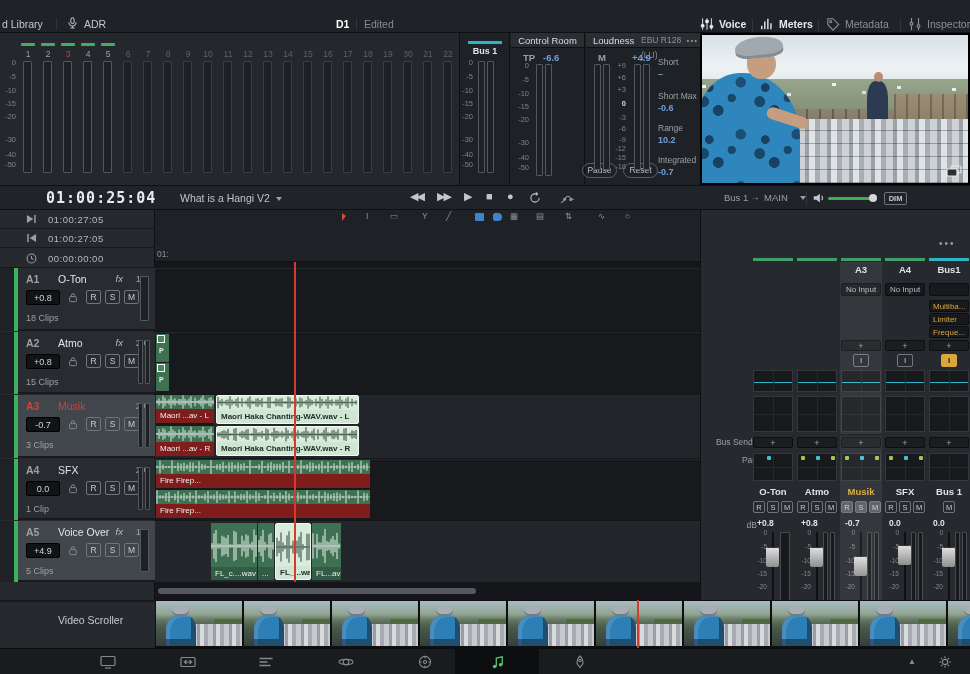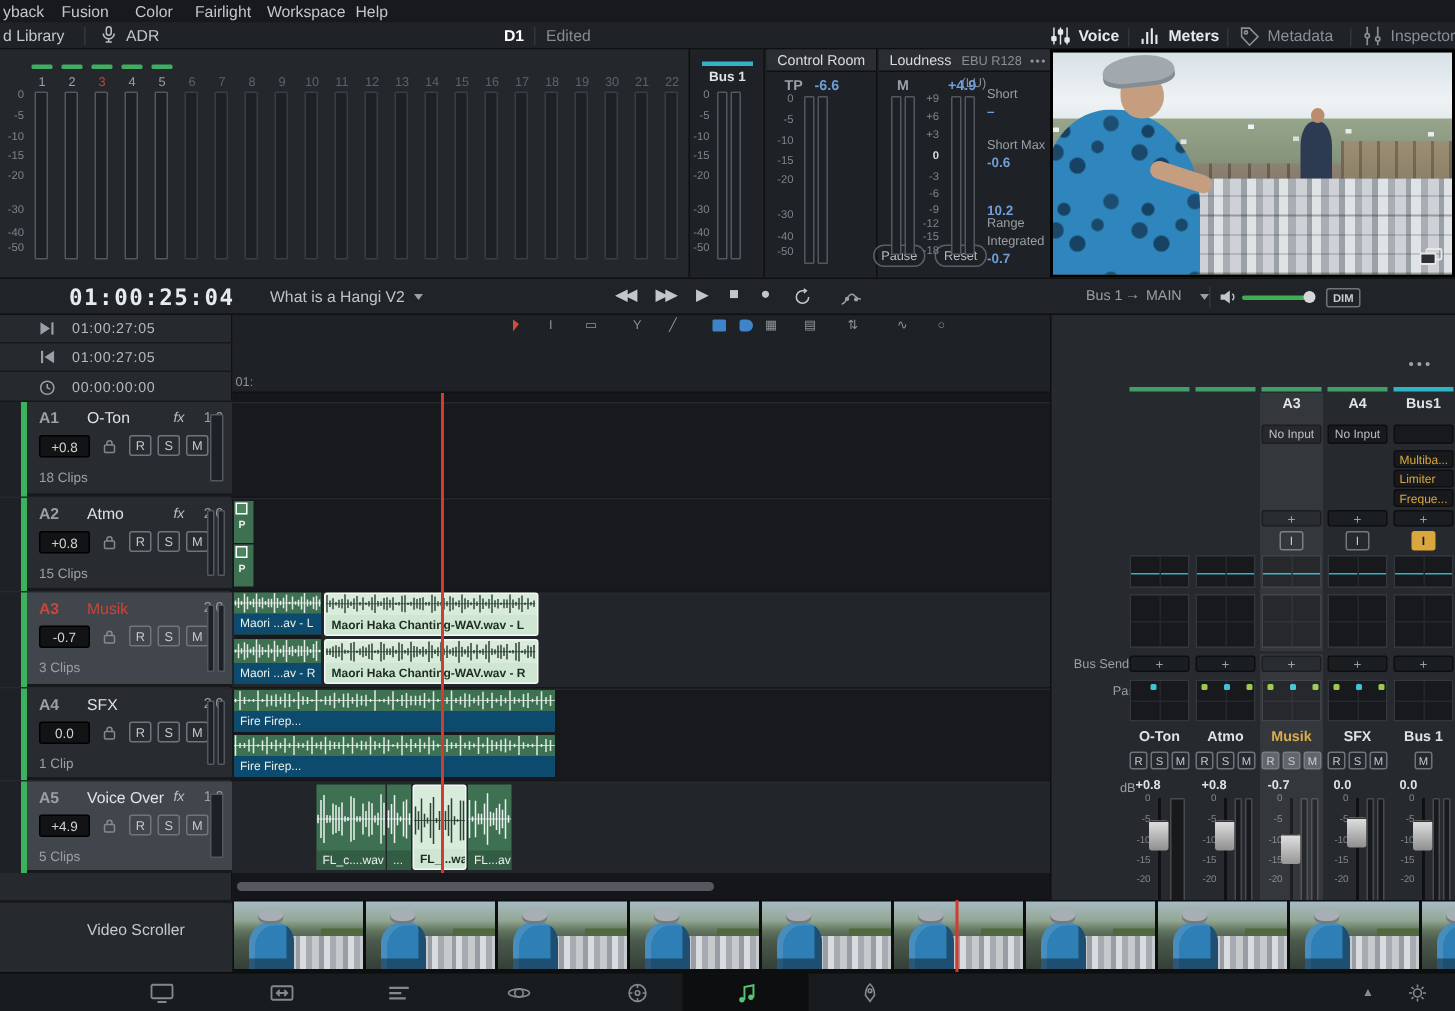--- a/index.html
+++ b/index.html
@@ -75,21 +75,21 @@
 .tclips{position:absolute;left:8px;top:45px;font-size:9px;color:#9ba0a5}
 .tmeter{position:absolute;right:4px;top:8px;bottom:8px}
 
 #ttoolbar{position:absolute;left:155px;top:210px;width:815px;height:14px;background:#1e2125}
 #ruler{position:absolute;left:155px;top:224px;width:545px;height:38px;background:#1e2125;border-bottom:1px solid #101214}
 #rulerlbl{position:absolute;left:2px;top:25px;font-size:8.5px;color:#8e9297}
 #tlarea{position:absolute;left:155px;top:262px;width:545px;height:338px;background:#141619}
 .lane{position:absolute;left:0;width:545px;background:#17191c;border-top:1px solid #24272b}
 .lane.sel{background:#22262b}
 .clip{position:absolute;background:#3e7152;overflow:hidden}
-.cl-label{position:absolute;left:0;right:0;background:#0c4a6e;color:#ebf1eb;font-size:8px;line-height:14px;padding-left:4px;white-space:nowrap;overflow:hidden}
+.cl-label{position:absolute;left:0;right:0;background:#7f1d1d;color:#ebf1eb;font-size:8px;line-height:14px;padding-left:4px;white-space:nowrap;overflow:hidden}
 .clip.light{background:#d9ecdc;border:1.5px solid #f4f8f4;border-radius:2px}
 .cl-label.light{background:#cfe6d2;color:#1d2b22;font-weight:bold}
 .wavebox{position:absolute;left:0;right:0;overflow:hidden}
 #playhead{position:absolute;left:294px;top:262px;width:2px;height:320px;background:#d23b2e;z-index:6}
 #tscroll{position:absolute;left:158px;top:588px;width:318px;height:6px;background:#55595f;border-radius:3px}
 
 #mixer{position:absolute;left:700px;top:210px;width:270px;height:438px;background:#26292d;border-left:1px solid #0e1012}
 #mixdots{position:absolute;left:238px;top:28px;font-size:10px;color:#9aa0a4;letter-spacing:2px}
 .rlabel{position:absolute;left:12px;width:44px;text-align:right;font-size:8.5px;color:#9aa0a5}
 .colbar{position:absolute;height:3px;width:40px}
@@ -125,28 +125,20 @@
 #activetab{position:absolute;left:455px;top:0;width:84px;height:26px;background:#0c0e10}
 
 #overlay{position:absolute;left:170px;top:225px;width:665px;height:170px;border-radius:9px;display:flex;align-items:center;justify-content:center;z-index:50}
 #overlay span{font-size:192px;font-weight:bold;line-height:160px;transform:scaleX(.72) translateY(3px);letter-spacing:-2px;white-space:nowrap}
 </style>
 </head>
 <body>
 
 <div id="root">
 
-  <div id="menubar">
-      <span style="left: 2px;">yback</span>
-      <span style="left: 41px;">Fusion</span>
-      <span style="left: 90px;">Color</span>
-      <span style="left: 130px;">Fairlight</span>
-      <span style="left: 178px;">Workspace</span>
-      <span style="left: 237px;">Help</span>
-    </div>
 
   <div id="topbar">
     <span class="t" style="left:2px">d Library</span>
     <div class="vsep" style="left:56px;top:3px;height:12px"></div>
     <span class="t" style="left:66px;top:1px">
         <svg width="13" height="15" viewBox="0 0 16 16" fill="none" stroke="#b7bcc0" stroke-width="1.3">
           <rect x="6" y="1" width="4" height="7" rx="2"></rect>
           <path d="M3.5 6.5a4.5 4.5 0 0 0 9 0M8 11v2.5M5.5 13.5h5"></path>
         </svg>
       </span>
@@ -289,21 +281,21 @@
       <span style="position:absolute;left:55px;color:#8b9096;font-size:8.5px">EBU R128 (LU)</span>
       <span style="position:absolute;right:2px;color:#8b9096;font-size:8px;letter-spacing:1px">•••</span>
     </div>
     <div class="abs glabel" style="left:12px;top:19px;font-size:9.5px;font-weight:bold">M</div>
     <div class="abs bluev" style="left:46px;top:19px;font-size:9.5px">+4.9</div>
     <div id="loudstats">
         <div class="abs glabel" style="left: 72px; top: 24px; font-size: 8.5px; white-space: nowrap;">Short</div>
         <div class="abs bluev" style="left: 72px; top: 36px; font-size: 9px;">–</div>
         <div class="abs glabel" style="left: 72px; top: 58px; font-size: 8.5px; white-space: nowrap;">Short Max</div>
         <div class="abs bluev" style="left: 72px; top: 70px; font-size: 9px;">-0.6</div>
-        <div class="abs glabel" style="left: 72px; top: 90px; font-size: 8.5px; white-space: nowrap; margin-top: 20px;">Range</div>
+        <div class="abs glabel" style="left: 72px; top: 90px; font-size: 8.5px; white-space: nowrap;">Range</div>
         <div class="abs bluev" style="left: 72px; top: 102px; font-size: 9px;">10.2</div>
         <div class="abs glabel" style="left: 72px; top: 122px; font-size: 8.5px; white-space: nowrap;">Integrated</div>
         <div class="abs bluev" style="left: 72px; top: 134px; font-size: 9px;">-0.7</div>
       </div>
     <button class="pill" style="left:-4px;top:130px">Pause</button>
     <button class="pill" style="left:37px;top:130px">Reset</button>
   <div class="scl" style="left: 24px; top: 28px;">+9</div>
       <div class="scl" style="left: 24px; top: 40px;">+6</div>
       <div class="scl" style="left: 24px; top: 52px;">+3</div>
       <div class="scl" style="left: 24px; top: 66px; color: rgb(216, 219, 222); font-weight: bold;">0</div>

